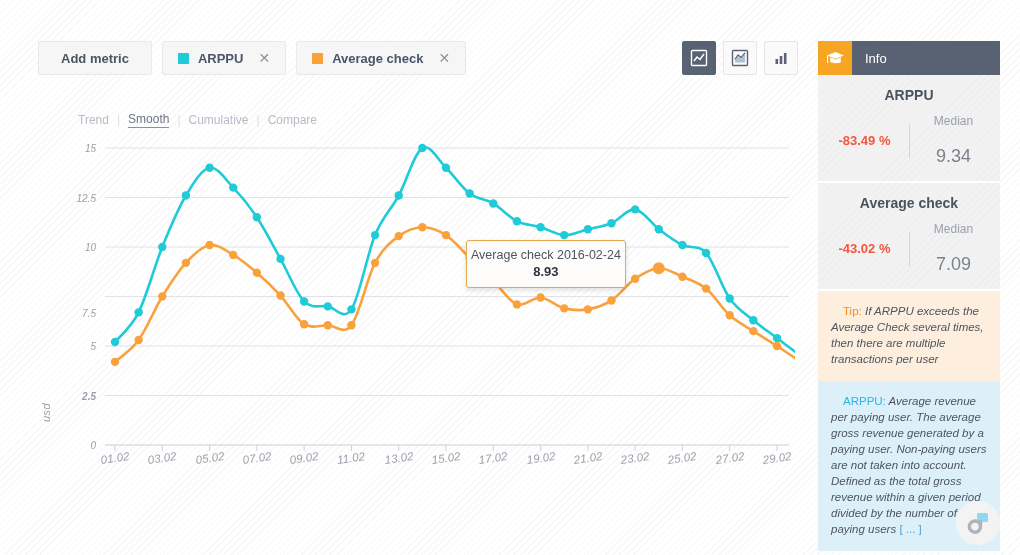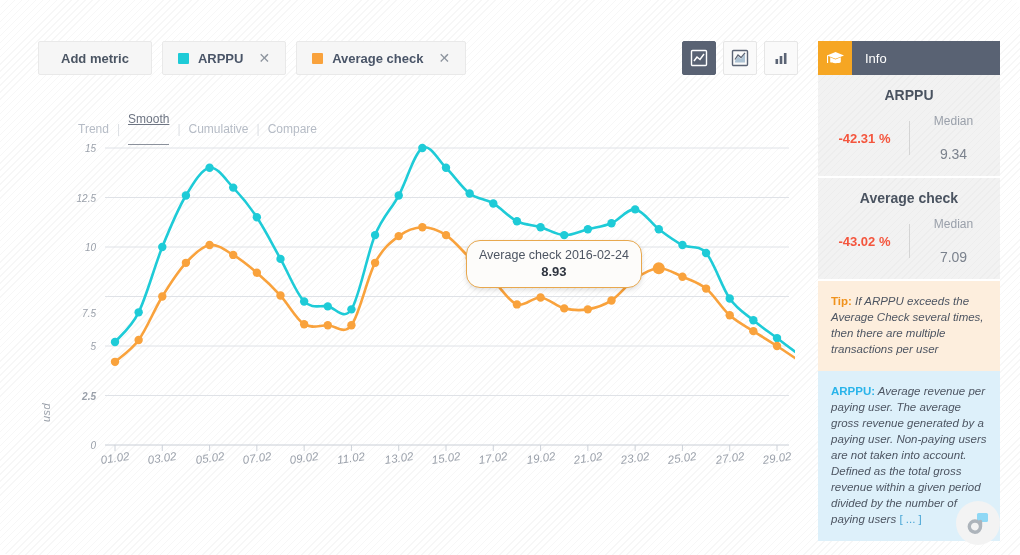--- a/index.html
+++ b/index.html
@@ -38,42 +38,42 @@
     width:34px;height:34px;border:1px solid #e6e6e6;background:#fafafa;
     border-radius:2px;display:flex;align-items:center;justify-content:center;
     box-sizing:border-box;cursor:pointer;
   }
   .mode.active{background:#596273;border-color:#596273;}
 
   
   #subnav{position:absolute;left:78px;top:112px;display:flex;align-items:center;
     font-size:12px;color:#b6bcc6;gap:8px;}
   #subnav .nv{cursor:pointer;}
-  #subnav .nv.active{color:#6d7482;border-bottom:1px solid #8b919c;padding-bottom:18px;text-decoration:underline;}
+  #subnav .nv.active{color:#6d7482;border-bottom:1px solid #8b919c;padding-bottom:1px;}
   #subnav .sep{color:#dcdfe4;}
 
   
   #chart{position:absolute;left:0;top:130px;width:810px;height:345px;}
   #ylabel{
     position:absolute;left:40px;top:292px;font-size:11px;color:#9aa0aa;
     font-style:italic;transform:rotate(-90deg);transform-origin:left top;
     letter-spacing:.4px;
   }
   .ytick{position:absolute;right:0;width:46px;text-align:right;font-size:10px;
     color:#9aa0aa;font-style:italic;transform:translateY(-50%);}
   #yaxis{position:absolute;left:50px;top:0;width:46px;height:345px;}
   .xtick{position:absolute;top:322px;font-size:11.5px;color:#9aa0aa;
     font-style:italic;transform:translateX(-50%) rotate(-8deg);white-space:nowrap;}
   #plot{position:absolute;left:105px;top:0;width:690px;height:345px;}
 
   
   #tooltip{
     position:absolute;left:466px;top:240px;z-index:40;
-    background:#fdfcfa;border:1px solid #e8a84e;border-radius:14px;
-    padding:7px 12px 8px;box-shadow:0 2px 5px rgba(0,0,0,.13);
+    background:#fdfcfa;border:1px solid #e8a84e;border-radius:3px;
+    padding:7px 4px 8px;box-shadow:0 2px 5px rgba(0,0,0,.13);
     text-align:center;
   }
   #tooltip .t1{font-size:12.5px;color:#4d5562;white-space:nowrap;}
   #tooltip .t2{font-size:13px;color:#2f3540;font-weight:bold;margin-top:2px;}
 
   
   #info{position:absolute;right:20px;top:41px;width:182px;}
   #info-head{height:34px;display:flex;align-items:stretch;}
   #info-cap{width:34px;background:#f6a623;display:flex;align-items:center;justify-content:center;}
   #info-title{flex:1;background:#596273;color:#fff;font-size:13px;
@@ -84,27 +84,27 @@
     background-image:repeating-linear-gradient(135deg,
       rgba(0,0,0,0.018) 0px, rgba(0,0,0,0.018) 1px,
       rgba(0,0,0,0) 1px, rgba(0,0,0,0) 5px);
   }
   .stat-name{font-size:14px;font-weight:bold;color:#4a5360;margin-bottom:11px;}
   .stat-row{display:flex;align-items:center;justify-content:center;}
   .stat-delta{color:#f4553d;font-weight:bold;font-size:13px;width:88px;text-align:center;}
   .stat-div{width:1px;height:34px;background:#d4d4d4;}
   .stat-med{width:88px;text-align:center;}
   .stat-med .lbl{font-size:12px;color:#9aa0aa;}
-  .stat-med .val{font-size:14px;color:#7b828d;margin-top:18px;}
+  .stat-med .val{font-size:18px;color:#7b828d;margin-top:18px;}
 
   .note{padding:12px 13px 14px;font-size:11.5px;line-height:16px;
     font-style:italic;color:#4d5562;}
   .note.tip{background:#fdeedd;}
   .note.def{background:#ddf0fa;}
-  .note .kw{font-weight:bold;font-style:normal;}
+  .note .kw{font-weight:normal;font-style:normal;margin-left:12px;}
   .note.tip .kw{color:#f0921c;}
   .note.def .kw{color:#29b4ea;}
   .note .more{color:#49a6d6;font-style:normal;}
 
   
   #logo{position:absolute;right:20px;bottom:10px;width:44px;height:44px;
     border-radius:50%;background:#f3f3f3;display:flex;align-items:center;
     justify-content:center;}
 </style>
 </head>
@@ -292,21 +292,21 @@
           <path d="M4.2 6.2 L4.2 11 C4.2 12.6 14.8 12.6 14.8 11 L14.8 6.2 L9.5 8.4 Z" fill="#fff"></path>
           <rect x="1" y="4.4" width="1.1" height="7.6" fill="#fff"></rect>
         </svg>
       </div>
       <div id="info-title">Info</div>
     </div>
 
     <div class="stat">
       <div class="stat-name">ARPPU</div>
       <div class="stat-row">
-        <div class="stat-delta">-42.31 %</div>
+        <div class="stat-delta">-83.49 %</div>
         <div class="stat-div"></div>
         <div class="stat-med">
           <div class="lbl">Median</div>
           <div class="val">9.34</div>
         </div>
       </div>
     </div>
 
     <div class="stat">
       <div class="stat-name">Average check</div>

